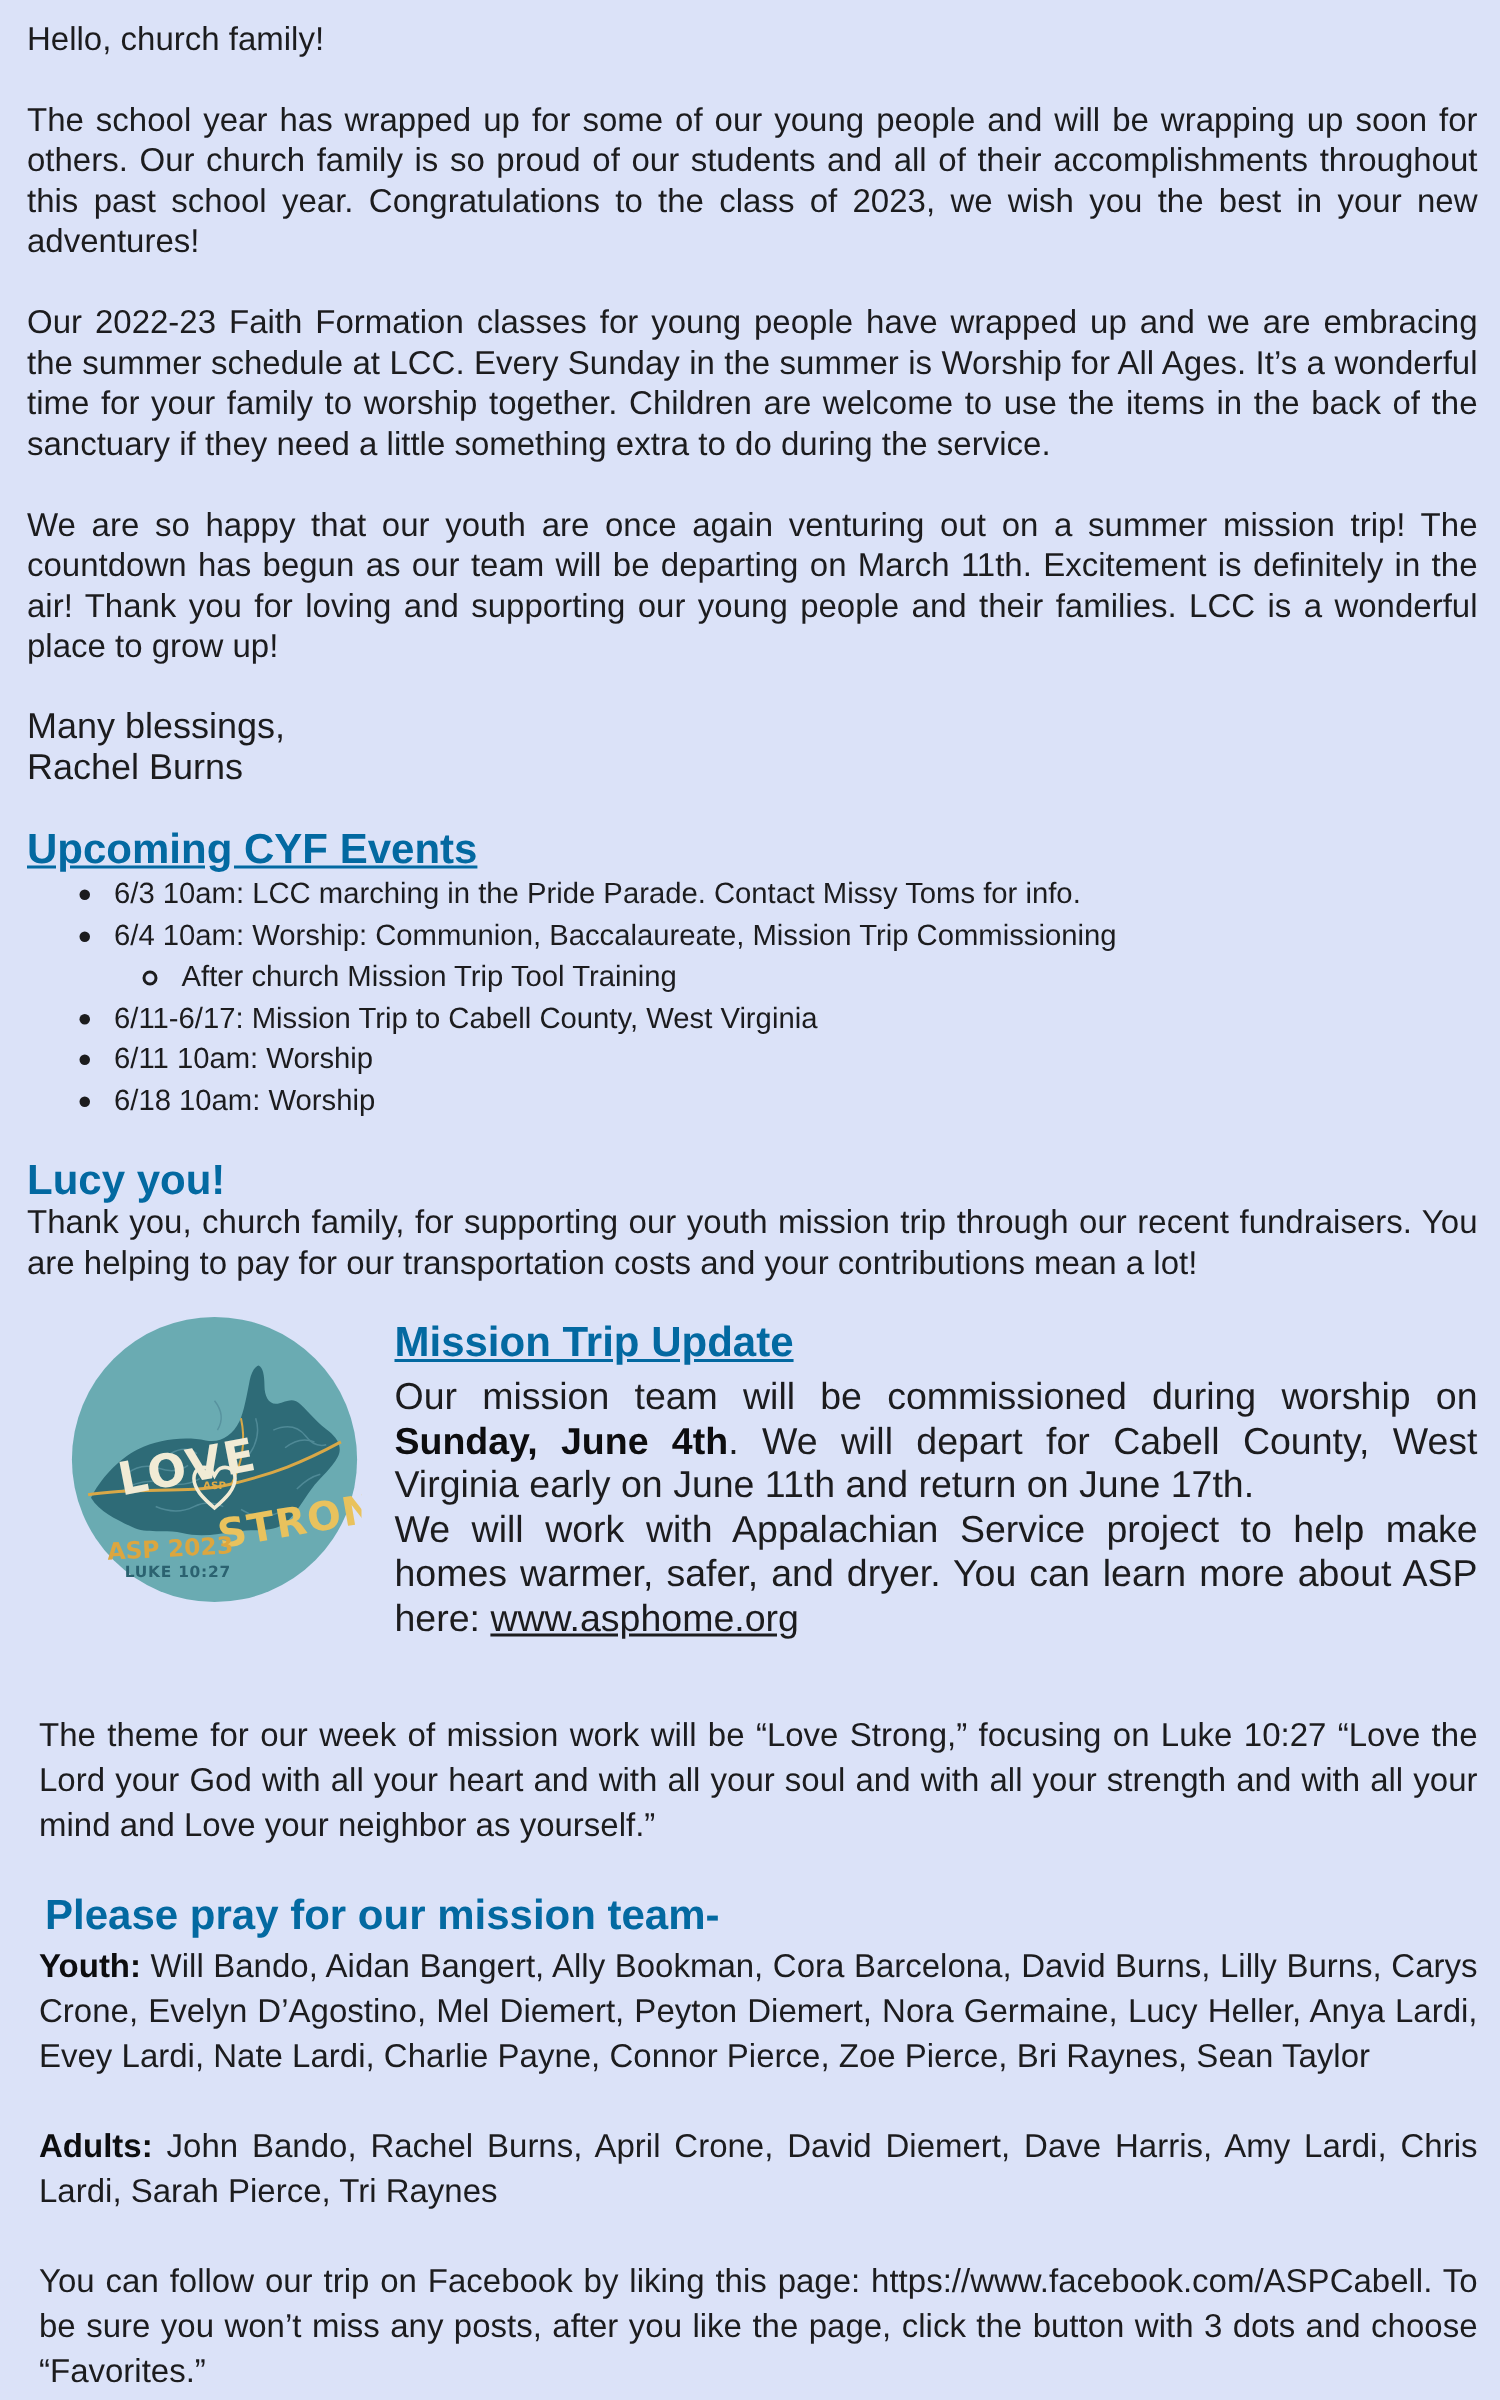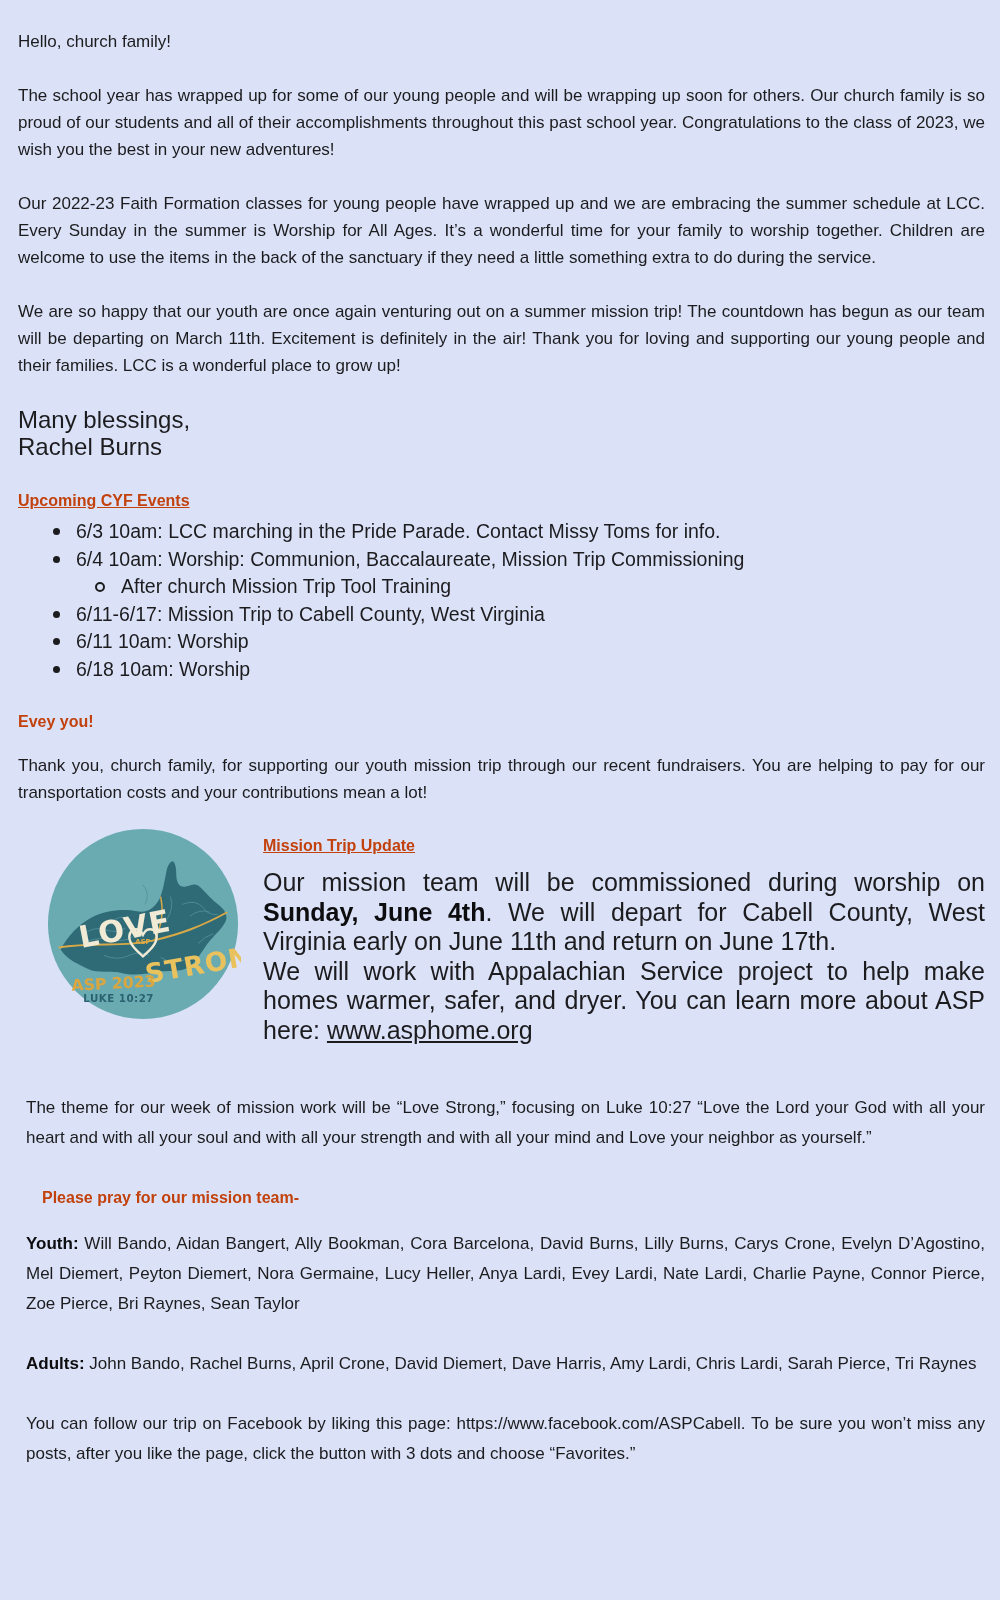--- a/index.html
+++ b/index.html
@@ -5,30 +5,30 @@
   html, body { margin: 0; padding: 0; }
   body {
     width: 1000px; height: 1600px;
     background: #dbe2f8;
     color: #1c1c1e;
     font-family: "Liberation Sans", "DejaVu Sans", sans-serif;
     overflow: hidden;
   }
   .page { padding: 12px 15px 0 18px; }
   .para {
-    font-size: 17px;
+    font-size: 22px;
     line-height: 27px;
-    margin: 16px 0 27px 0;
+    margin: 0 0 27px 0;
   }
   .justify { text-align: justify; }
   .heading {
     font-weight: bold;
-    font-size: 16px;
+    font-size: 28px;
     line-height: 28px;
-    color: #c2410c;
+    color: #0369a1;
   }
   .underline { text-decoration: underline; }
   .signoff { margin: 0 0 27px 0; font-size: 24px; line-height: 27px; }
 
   
   .events-heading { margin: 0 0 3px 0; }
   .events-list { margin: 0 0 25px 0; }
   .event-item {
     position: relative;
     font-size: 19.5px;
@@ -71,21 +71,21 @@
     font-size: 25px;
     line-height: 29.5px;
     margin: 0;
     text-align: justify;
   }
   .link { color: inherit; text-decoration: underline; cursor: pointer; }
 
   
   .lower { padding-left: 8px; }
   .lower .para { line-height: 30px; margin-bottom: 30px; }
-  .pray-heading { margin: 16px; line-height: 30px; }
+  .pray-heading { margin: 4px; line-height: 30px; }
   .lower .tight { margin-bottom: 30px; }
   .fb-para { margin-bottom: 0; }
   strong.inline-bold { color: #0d0d0f; }
 </style>
 </head>
 <body>
 
 <div class="page">
 
   <p class="para">Hello, church family!</p>
@@ -99,21 +99,21 @@
   <div class="heading underline events-heading">Upcoming CYF Events</div>
   <div class="events-list">
       <div class="event-item"><span class="mk"></span><span>6/3 10am: LCC marching in the Pride Parade. Contact Missy Toms for info.</span></div>
       <div class="event-item"><span class="mk"></span><span>6/4 10am: Worship: Communion, Baccalaureate, Mission Trip Commissioning</span></div>
       <div class="event-item sub"><span class="mk"></span><span>After church Mission Trip Tool Training</span></div>
       <div class="event-item"><span class="mk"></span><span>6/11-6/17: Mission Trip to Cabell County, West Virginia</span></div>
       <div class="event-item"><span class="mk"></span><span>6/11 10am: Worship</span></div>
       <div class="event-item"><span class="mk"></span><span>6/18 10am: Worship</span></div>
     </div>
 
-  <div class="heading">Evey you!</div>
+  <div class="heading">Lucy you!</div>
   <p class="para justify thanks-para">Thank you, church family, for supporting our youth mission trip through our recent fundraisers. You are helping to pay for our transportation costs and your contributions mean a lot!</p>
 
   <div class="mission-row">
     <div class="logo-wrap">
       <svg width="196" height="196" viewBox="0 0 200 200">
         <circle cx="100" cy="100" r="97" fill="#6aabb2"></circle>
         <path fill="#2e6b77" d="M16,126 C22,114 34,100 48,93 C62,86 80,84 94,87 C104,89 112,84 117,74 C120,68 122,56 124,46 C125,41 127,37 130,36 C133,37 134,43 134,50 C134,57 137,63 143,62 C149,61 153,57 159,63 C165,69 171,76 178,81 C184,86 187,92 184,98 C180,106 172,112 166,120 C160,128 155,138 147,144 C138,150 126,147 114,149 C102,151 90,153 78,150 C66,147 54,151 44,146 C34,141 22,136 16,126 Z"></path>
         <g stroke="#558f9c" stroke-width="1" fill="none" opacity="0.85">
           <path d="M40,110 q10,-8 22,-4 q12,4 20,-2"></path>
           <path d="M36,122 q14,-10 30,-6 q14,3 24,-3"></path>

